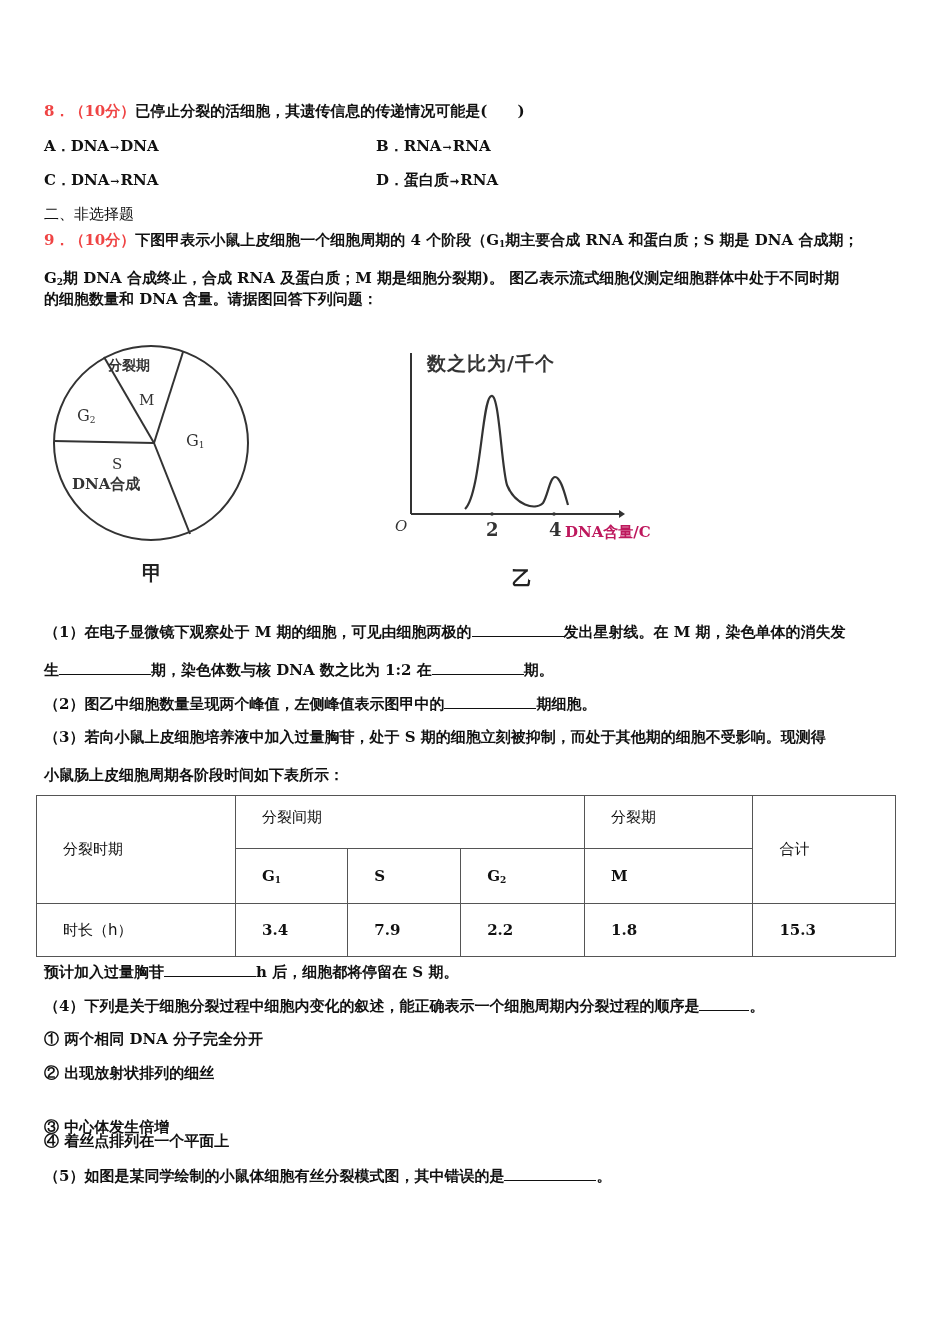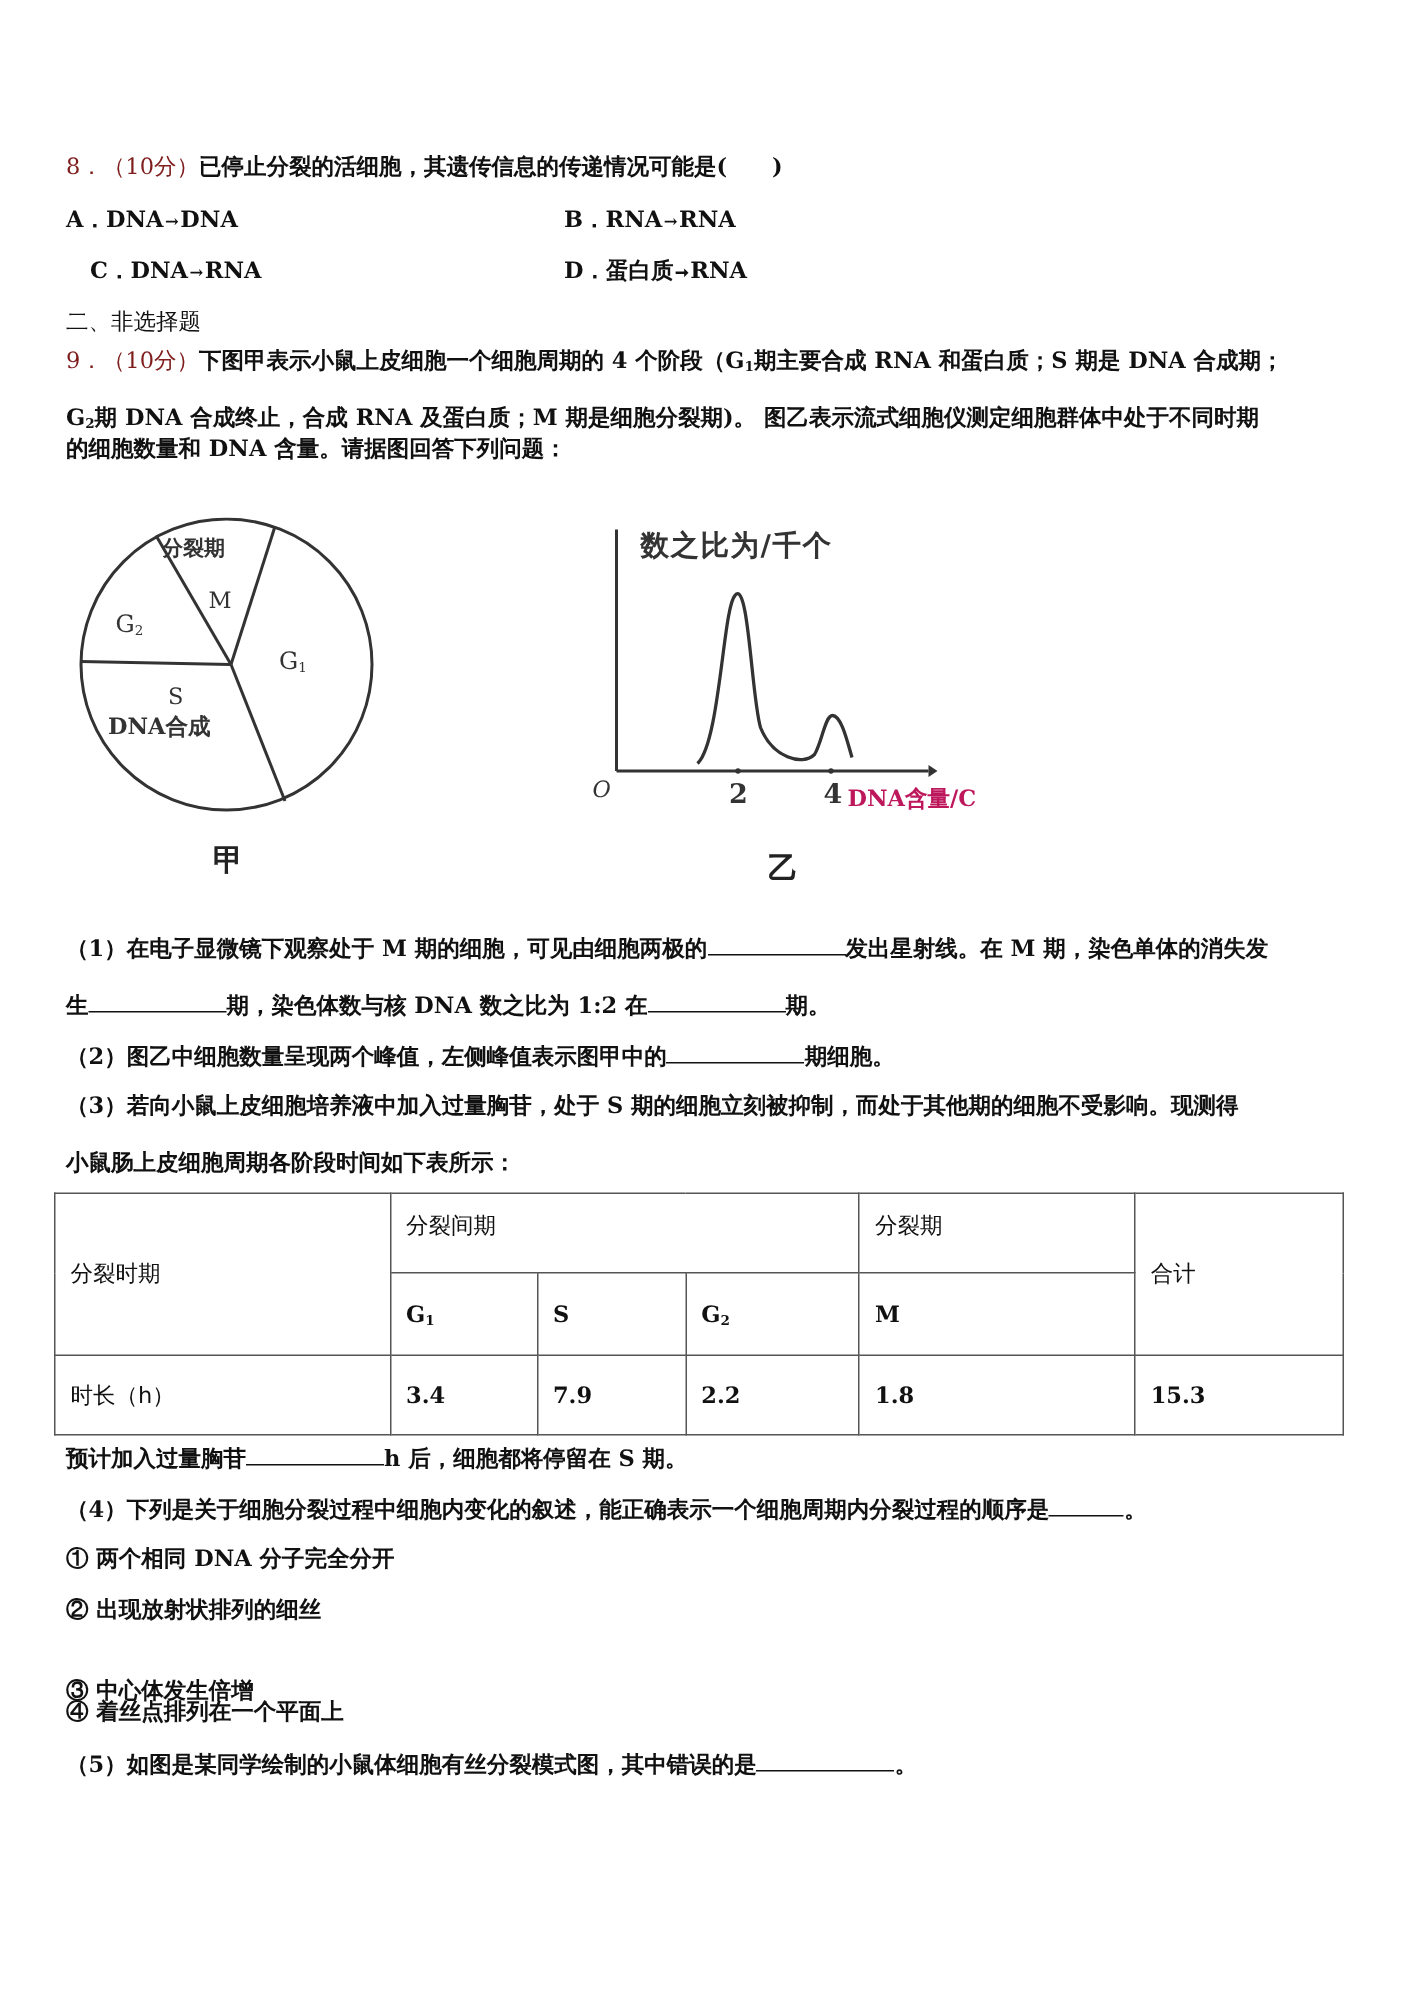--- a/index.html
+++ b/index.html
@@ -3,53 +3,53 @@
 <meta charset="utf-8">
 <style>
   html, body { margin: 0; padding: 0; background: #ffffff; }
   body {
     width: 950px; height: 1344px; position: relative; overflow: hidden;
     font-family: "DejaVu Serif", "Liberation Serif", serif;
     color: #111; font-size: 15px;
   }
   .abs { position: absolute; white-space: nowrap; }
   .b { font-weight: bold; }
-  .light { font-weight: normal; color: #7f1d1d; }
+  .light { font-weight: bold; color: #ef4444; }
   .blank { display: inline-block; border-bottom: 1.5px solid #111; height: 14px; vertical-align: baseline; }
   sub { font-size: 9px; vertical-align: -2px; }
   .opt { position: absolute; font-weight: bold; font-size: 15px; white-space: nowrap; }
   .arrow { font-size: 11px; margin: 0 1px; }
 
   table.cyc {
     position: absolute; left: 36px; top: 795px; width: 860px;
     border-collapse: collapse; font-size: 15px;
   }
   table.cyc td {
-    border: 1.5px solid #555; padding: 0 10px; vertical-align: middle;
+    border: 1.5px solid #555; padding: 0 26px; vertical-align: middle;
     font-family: "DejaVu Sans", "Liberation Sans", sans-serif;
   }
   table.cyc td.top { vertical-align: top; padding-top: 12px; }
   table.cyc .num { font-weight: bold; font-family: "DejaVu Serif", serif; }
 
   .fig-label { position: absolute; font-size: 20px; font-weight: bold; color: #222; }
 </style>
 </head>
 <body>
 
 <div class="abs" style="left:44px; top:102px; font-size:15px;">
   <span class="light">8．（10分）</span><span class="b">已停止分裂的活细胞，其遗传信息的传递情况可能是(　　)</span>
 </div>
 
 <div class="opt" style="left:44px; top:137px;">
   <span>A．</span><span>DNA</span><span class="arrow">→</span><span>DNA</span>
 </div>
 <div class="opt" style="left:376px; top:137px;">
   <span>B．</span><span>RNA</span><span class="arrow">→</span><span>RNA</span>
 </div>
-<div class="opt" style="left:60px; top:171px;">
+<div class="opt" style="left:44px; top:171px;">
   <span>C．</span><span>DNA</span><span class="arrow">→</span><span>RNA</span>
 </div>
 <div class="opt" style="left:376px; top:171px;">
   <span>D．</span><span>蛋白质</span><span class="arrow">➞</span><span>RNA</span>
 </div>
 
 <div class="abs" style="left:44px; top:205px; font-size:15px;">二、非选择题</div>
 
 <div class="abs" style="left:44px; top:231px;">
   <span class="light">9．（10分）</span><span class="b">下图甲表示小鼠上皮细胞一个细胞周期的 4 个阶段（G</span><sub class="b">1</sub><span class="b">期主要合成 RNA 和蛋白质；S 期是 DNA 合成期；</span>

